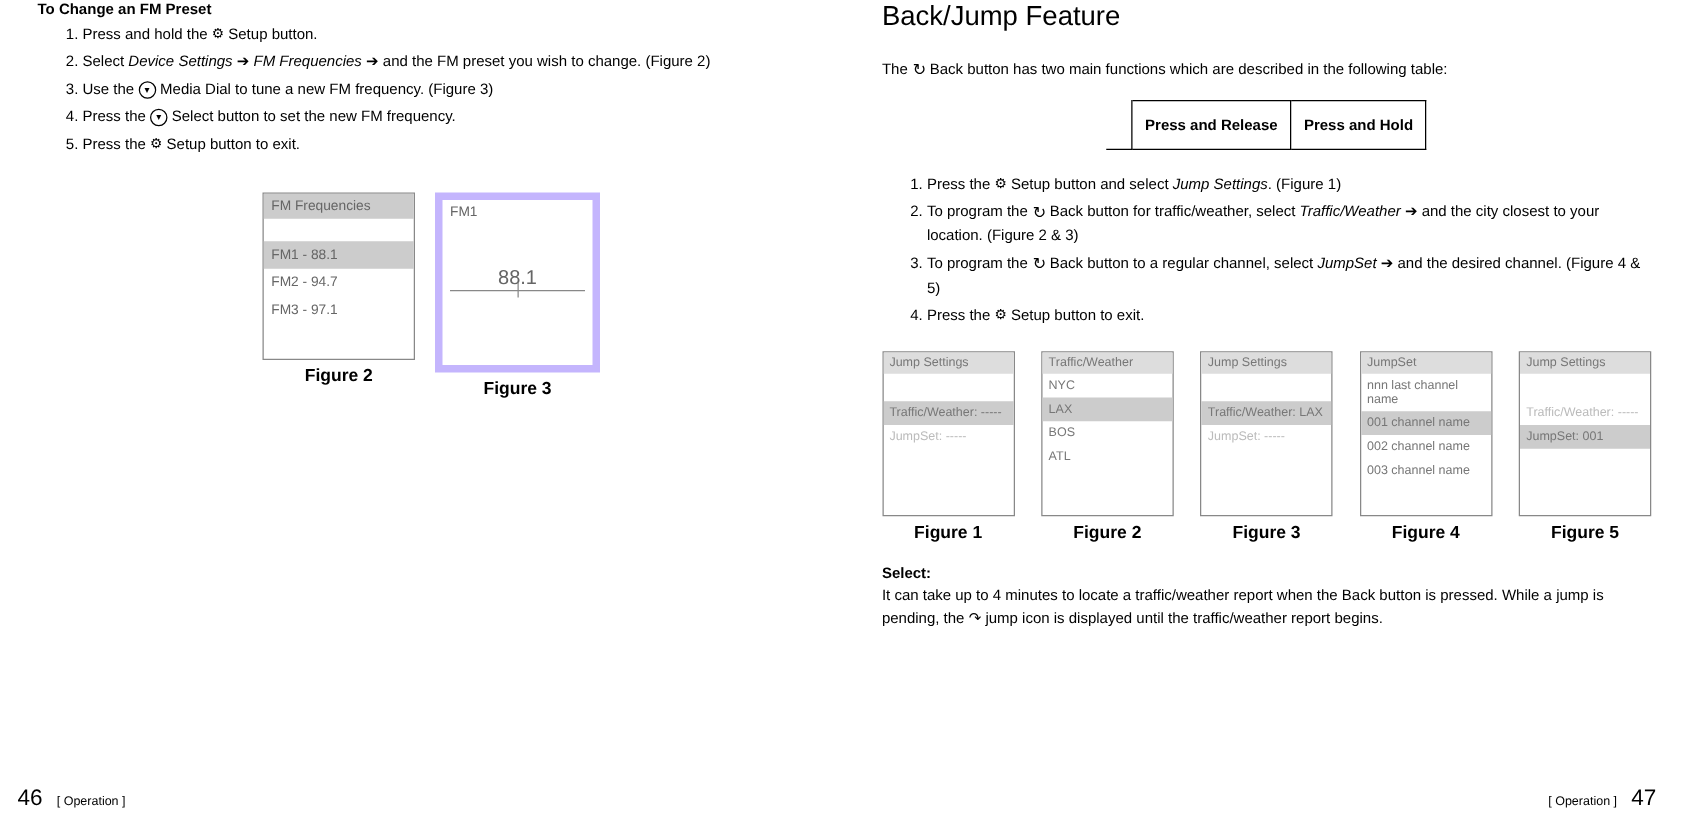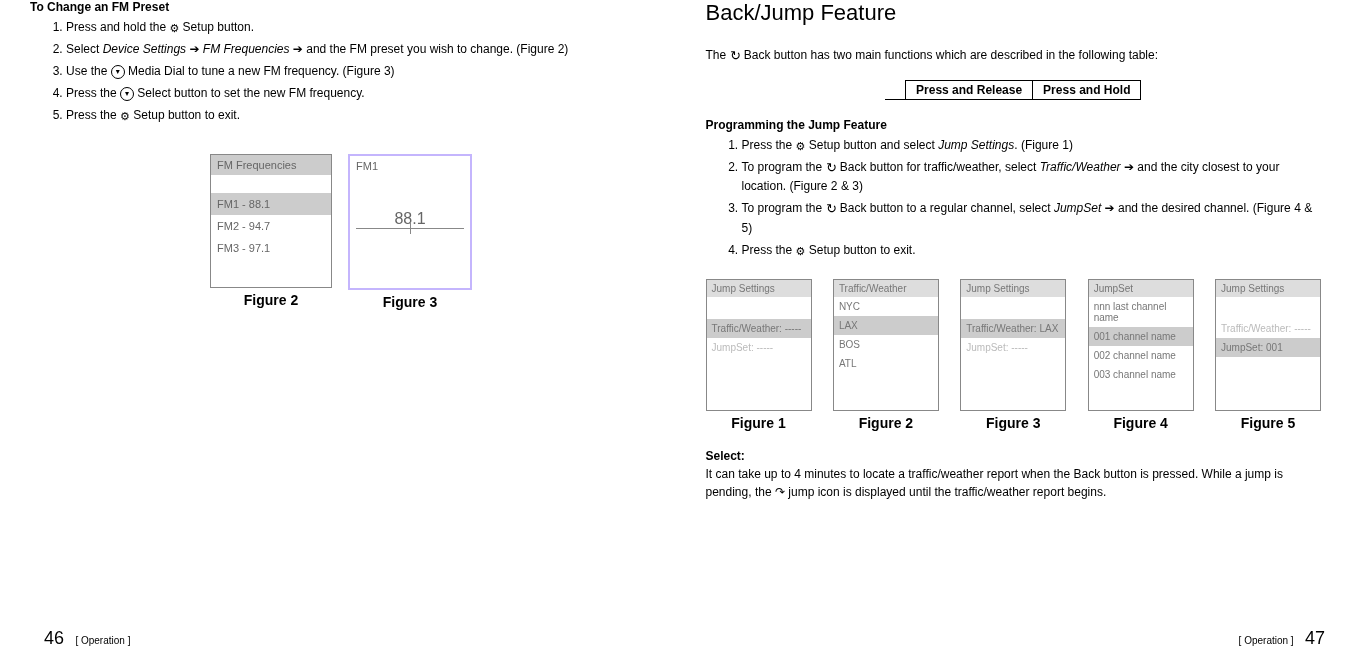--- a/index.html
+++ b/index.html
@@ -53,57 +53,57 @@
   }
   .screen .title {
     font-size:11px;padding:4px 6px;color:#666;flex:0 0 auto;
   }
   .screen .row {
     font-size:11px;padding:5px 6px;color:#666;flex:0 0 auto;
   }
   .screen .highlight { background:#ccc; }
   .screen .gap { flex:0 0 18px; }
   .screen-dial {
-    border:2px solid #c4b5fd;width:120px;height:132px;position:relative;
+    border:6px solid #c4b5fd;width:120px;height:132px;position:relative;
   }
   .screen-dial .t {font-size:11px;color:#666;padding:4px 6px;}
   .screen-dial .freq {position:absolute;top:54px;left:0;right:0;text-align:center;color:#666;font-size:16px;}
   .screen-dial .line {position:absolute;top:72px;left:6px;right:6px;border-top:1px solid #888;}
   .screen-dial .tick {position:absolute;top:66px;left:50%;width:1px;height:12px;background:#888;}
   .fig-label {
     font-weight:bold;font-size:14px;text-align:center;margin-top:4px;
   }
   .right-heading {
     font-size:22px;font-weight:normal;margin:0 0 20px 0;
   }
   .intro {font-size:12px;margin-bottom:14px;line-height:1.5;}
   table.feature {
     border-collapse:collapse;margin:0 auto 18px auto;font-size:12px;
   }
   table.feature th, table.feature td {
-    border:1px solid #000;padding:2px 10px;text-align:left;vertical-align:top;margin-top:40px;
+    border:1px solid #000;padding:12px 10px;text-align:left;vertical-align:top;margin-top:40px;
   }
   table.feature th {font-weight:bold;text-align:center;}
   table.feature td.rowhdr {font-weight:bold;background:#f0f0f0;width:110px;}
   .figs-right {
     display:flex;gap:10px;margin-top:20px;justify-content:space-between;
   }
   .small-screen {
     border:1px solid #888;width:104px;height:130px;
     font-size:10px;color:#777;display:flex;flex-direction:column;
   }
   .small-screen .t {padding:3px 5px;}
   .small-screen .r {padding:4px 5px;}
   .small-screen .hl {background:#ccc;}
   .small-screen .gap {flex:0 0 22px;}
   .small-screen .dim {color:#bbb;}
   .notes-h {font-weight:bold;font-size:12px;margin-top:18px;}
   .notes-p {font-size:12px;line-height:1.5;margin-top:2px;}
   .footer-left {
-    position:absolute;bottom:6px;left:44px;font-size:12px;
+    position:absolute;bottom:6px;left:14px;font-size:12px;
   }
   .footer-right {
     position:absolute;bottom:6px;right:26px;font-size:12px;
   }
   .footer-left .num {font-size:18px;margin-right:8px;}
   .footer-right .num {font-size:18px;margin-left:8px;}
   .footer-left .lbl, .footer-right .lbl {font-size:10px;}
 </style>
 </head>
 <body>
@@ -165,21 +165,20 @@
   <table class="feature">
     <tbody>
         <tr>
       <td style="border-top:none;border-left:none;"></td>
       <th>Press and Release</th>
       <th>Press and Hold</th>
     </tr>
   </tbody>
     </table>
 
-  <div class="heading">Programming the Jump Feature</div>
   <ol>
     <li>
       <span>Press the </span><span class="icon-setup">⚙</span><span> Setup button and select </span><span class="italic">Jump Settings</span><span>. (Figure 1)</span>
     </li>
     <li>
       <span>To program the </span><span class="icon-back">↺</span><span> Back button for traffic/weather, select </span><span class="italic">Traffic/Weather</span><span> ➔ </span><span>and the city closest to your location. (Figure 2 &amp; 3)</span>
     </li>
     <li>
       <span>To program the </span><span class="icon-back">↺</span><span> Back button to a regular channel, select </span><span class="italic">JumpSet</span><span> ➔ </span><span>and the desired channel. (Figure 4 &amp; 5)</span>
     </li>

